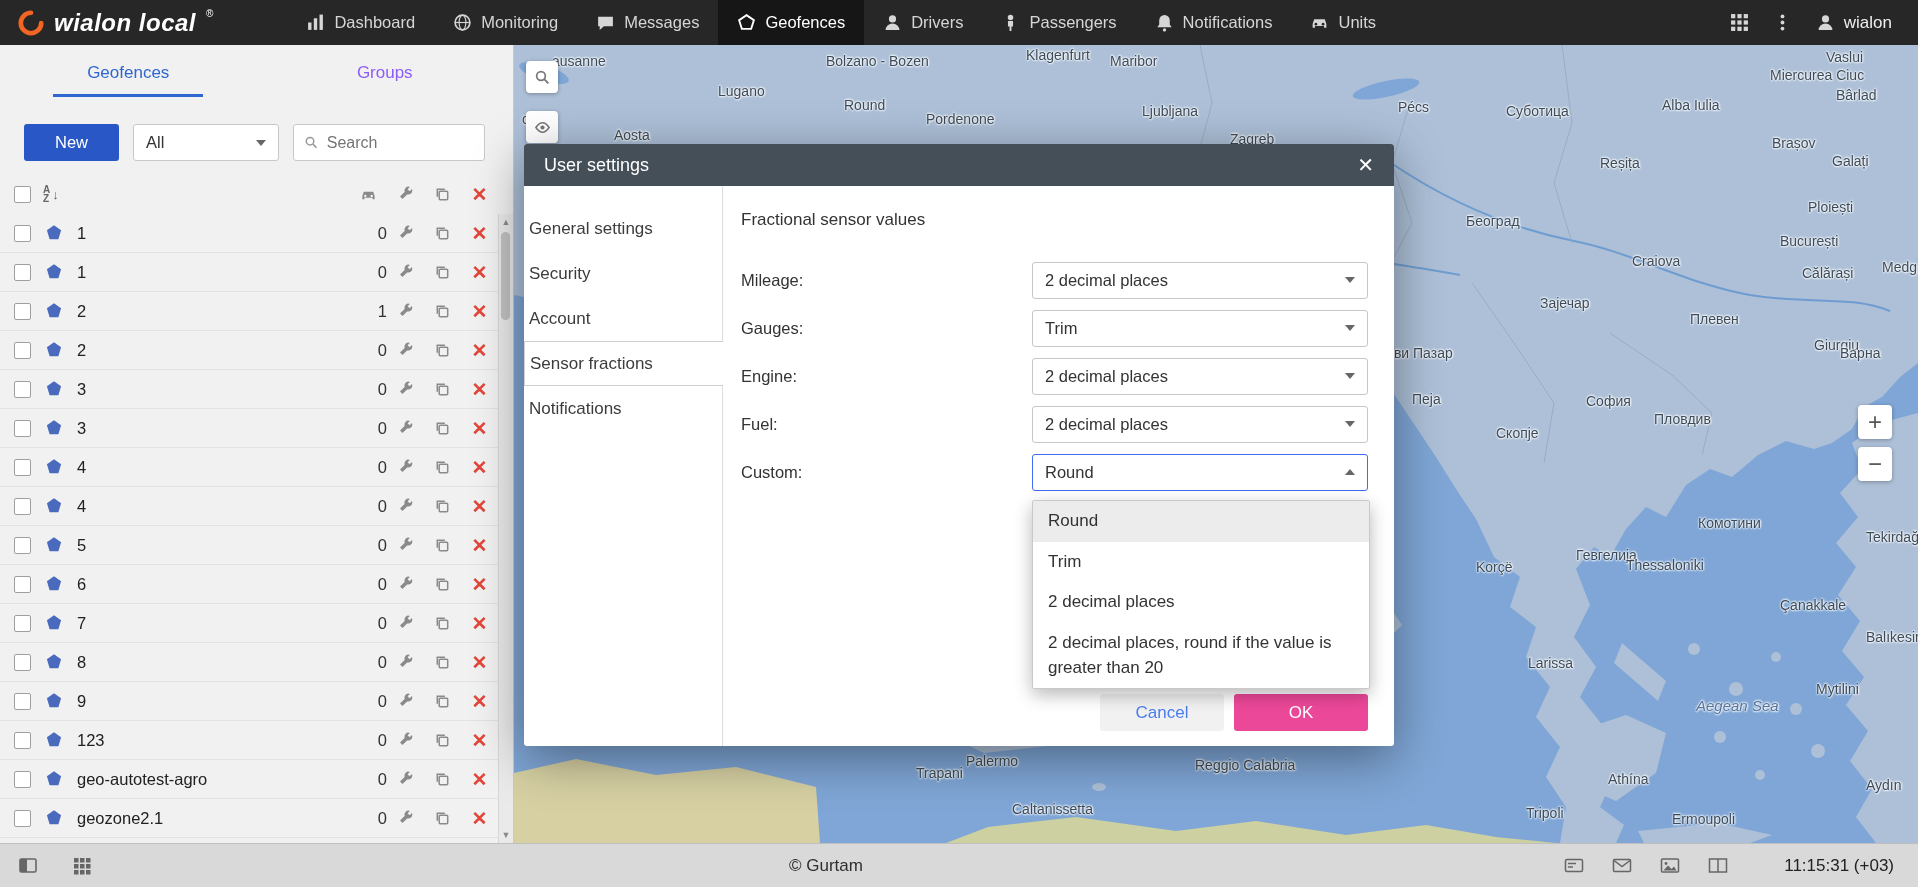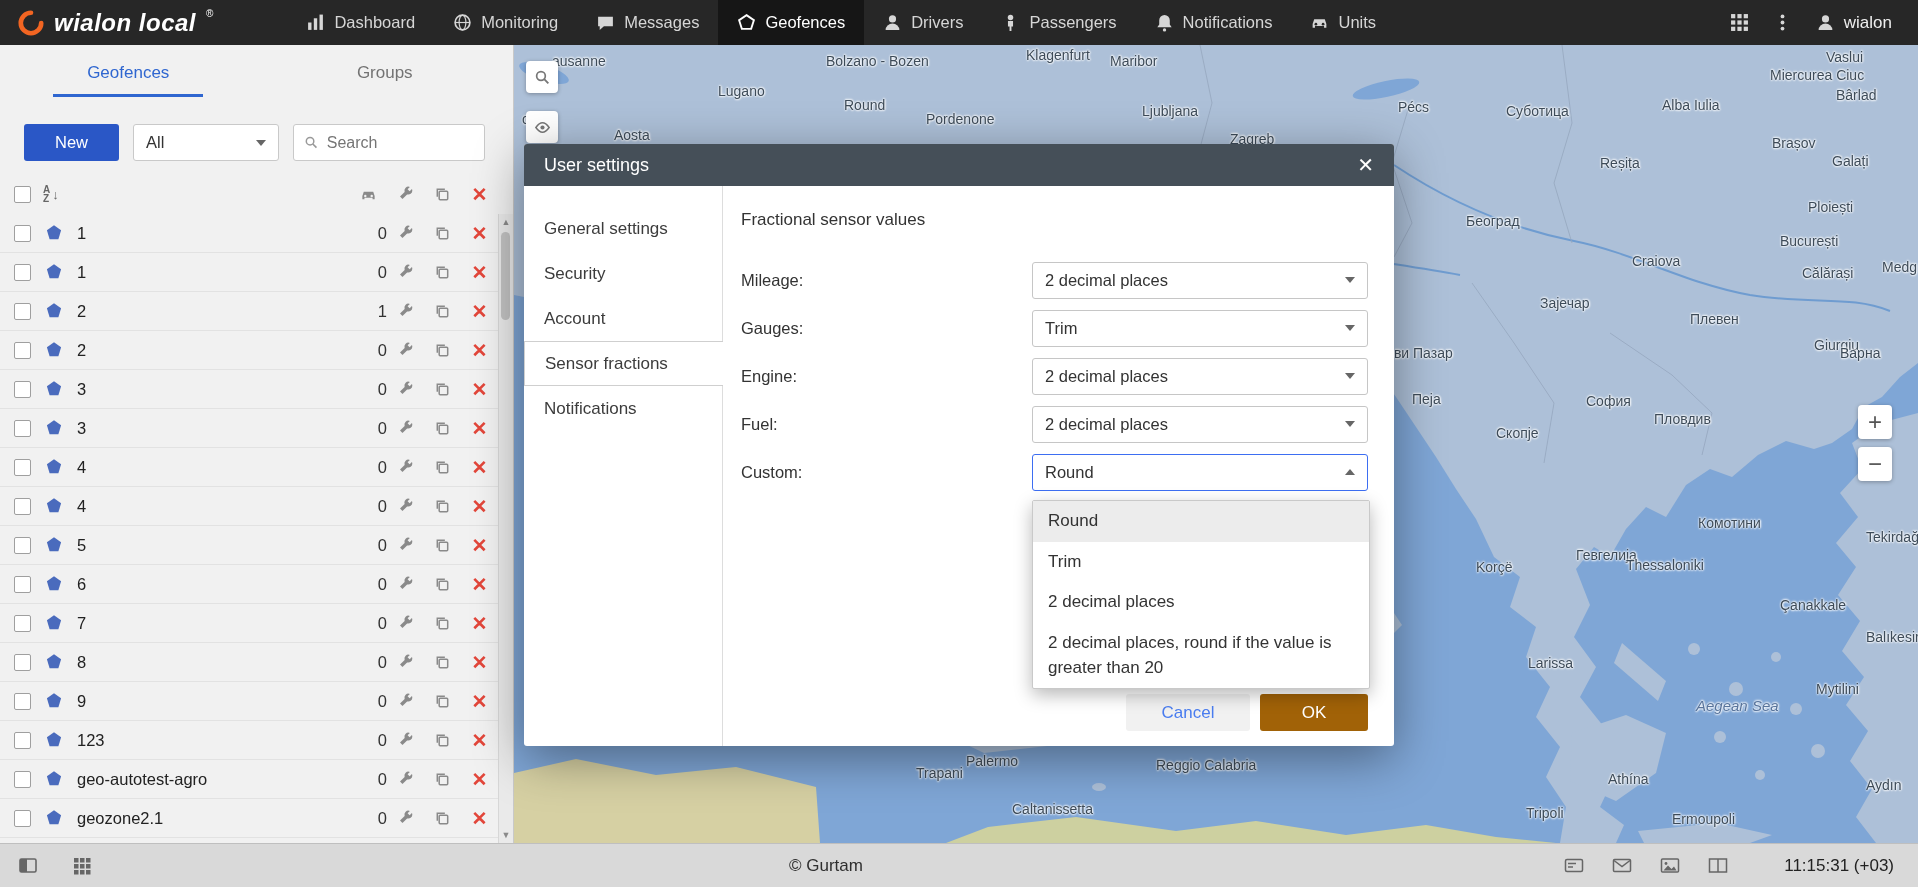--- a/index.html
+++ b/index.html
@@ -17,21 +17,21 @@
   .topnav-item.active { background:#161616; color:#fff; }
   .topnav-item svg, .topbar-right svg { width:19px; height:19px; }
   .topbar-right { margin-left:auto; display:flex; align-items:center; gap:24px; padding-right:26px; }
   .user-chip { display:flex; align-items:center; gap:9px; cursor:pointer; }
   .user-label { font-size:17px; color:#eee; }
   .icon-btn { background:none; border:none; color:#d6d6d6; cursor:pointer; padding:0; }
 
   
   .sidebar { position:absolute; top:45px; left:0; width:514px; bottom:44px; background:#f1f1f1; border-right:1px solid #c9c9c9; z-index:20; }
   .side-tabs { display:flex; height:57px; }
-  .side-tab { flex:1; display:flex; align-items:flex-start; justify-content:center; padding-top:18px; font-size:17px; color:#737373; cursor:pointer; }
+  .side-tab { flex:1; display:flex; align-items:flex-start; justify-content:center; padding-top:18px; font-size:17px; color:#8b5cf6; cursor:pointer; }
   .tab-inner { padding:0 34px 11px; }
   .side-tab.active { color:#2f66d0; }
   .side-tab.active .tab-inner { border-bottom:3px solid #2f66d0; }
   .side-controls { position:absolute; top:79px; left:24px; right:28px; height:37px; display:flex; gap:14px; }
   .btn-new { width:95px; background:#2a57c6; color:#fff; font-size:16.5px; border:none; border-radius:3px; cursor:pointer; font-family:inherit; }
   .filter-select { width:146px; background:#fff; border:1px solid #c9c9c9; border-radius:3px; display:flex; align-items:center; justify-content:space-between; padding:0 12px; font-size:16.5px; color:#333; cursor:pointer; }
   .search-box { flex:1; background:#fff; border:1px solid #c9c9c9; border-radius:3px; display:flex; align-items:center; padding:0 10px; gap:8px; }
   .search-box input { border:none; outline:none; width:100%; font-size:16px; color:#333; font-family:inherit; background:transparent; }
   .search-box svg, .map-btn svg { width:17px; height:17px; }
   .chev { width:0; height:0; border-left:5.5px solid transparent; border-right:5.5px solid transparent; border-top:6.5px solid #666; }
@@ -74,38 +74,38 @@
               box-shadow:0 1px 4px rgba(0,0,0,.3); font-size:24px; color:#555; cursor:pointer; line-height:30px; text-align:center; font-family:inherit; }
   .zoom-in { top:360px; } .zoom-out { top:402px; }
 
   
   .modal { position:absolute; left:524px; top:144px; width:870px; height:602px; background:#fff; border-radius:3px;
            box-shadow:0 12px 50px rgba(0,0,0,.4); z-index:40; }
   .modal-header { height:42px; background:#454f58; color:#fff; display:flex; align-items:center; padding:0 20px; border-radius:3px 3px 0 0; }
   .modal-title { font-size:18px; }
   .modal-close { margin-left:auto; color:#fff; font-size:20px; cursor:pointer; background:none; border:none; font-family:inherit; }
   .modal-nav { position:absolute; top:42px; left:0; width:199px; bottom:0; border-right:1px solid #ddd; padding-top:20px; }
-  .m-nav-item { height:45px; line-height:45px; padding-left:20px; font-size:17px; color:#3c3c3c; cursor:pointer; }
+  .m-nav-item { height:45px; line-height:45px; padding-left:5px; font-size:17px; color:#3c3c3c; cursor:pointer; }
   .m-nav-item.active { background:#fff; border:1px solid #cfcfcf; border-right:none; margin-right:-1px; line-height:43px; position:relative; z-index:2; }
   .modal-content { position:absolute; top:42px; left:199px; right:0; bottom:0; padding:24px 26px 0 18px; }
   .section-title { font-size:17px; color:#333; margin-bottom:26px; }
   .field { display:flex; align-items:center; height:48px; }
   .field-label { font-size:16.5px; color:#333; }
   .select { margin-left:auto; width:336px; height:37px; border:1px solid #c6c6c6; border-radius:3px; background:#fff;
             display:flex; align-items:center; padding:0 12px; font-size:16.5px; color:#333; cursor:pointer; }
   .select .chev { margin-left:auto; }
   .field.open .select { border-color:#3d6ef2; }
   .field.open .chev { border-top:none; border-bottom:6.5px solid #666; }
   .dropdown { position:absolute; left:508px; top:356px; width:338px; background:#fff; border:1px solid #c9c9c9;
               box-shadow:0 6px 18px rgba(0,0,0,.28); z-index:5; border-radius:2px; }
   .option { padding:8px 15px; font-size:17px; color:#333; line-height:1.45; cursor:pointer; }
   .option.selected { background:#ececec; }
   .modal-footer { position:absolute; right:26px; bottom:15px; display:flex; gap:10px; }
   .btn-cancel { width:124px; height:37px; background:#f1f1f1; color:#4a7df0; border:none; border-radius:3px; font-size:17px; cursor:pointer; font-family:inherit; }
-  .btn-ok { width:108px; height:37px; background:#a16207; color:#fff; border:none; border-radius:3px; font-size:17px; cursor:pointer; font-family:inherit; }
+  .btn-ok { width:134px; height:37px; background:#ec4899; color:#fff; border:none; border-radius:3px; font-size:17px; cursor:pointer; font-family:inherit; }
 
   
   .statusbar { position:absolute; bottom:0; left:0; width:100%; height:44px; background:#d9d9d9; border-top:1px solid #bfbfbf;
                z-index:25; display:flex; align-items:center; }
   .sb-left { display:flex; gap:34px; margin-left:18px; color:#666; }
   .sb-left svg, .sb-right svg { width:20px; height:20px; cursor:pointer; }
   .sb-copy { position:absolute; left:826px; transform:translateX(-50%); font-size:17px; color:#2f2f2f; }
   .sb-right { margin-left:auto; display:flex; align-items:center; gap:28px; margin-right:24px; color:#666; }
   .sb-time { font-size:17px; color:#222;margin-left:28px; }
 </style>
@@ -342,21 +342,21 @@
   <span class="map-label" style="left: 1094px; top: 726px;">Athína</span>
 
   <span class="map-label" style="left: 1352px; top: 732px;">Aydın</span>
 
   <span class="map-label" style="left: 1158px; top: 766px;">Ermoupoli</span>
 
   <span class="map-label" style="left: 402px; top: 720px;">Trapani</span>
 
   <span class="map-label" style="left: 452px; top: 708px;">Palermo</span>
 
-  <span class="map-label" style="left: 602px; top: 712px; padding-left: 40px;">Reggio Calabria</span>
+  <span class="map-label" style="left: 641px; top: 712px; padding-left: 40px;">Reggio Calabria</span>
 
   <span class="map-label" style="left: 498px; top: 756px;">Caltanissetta</span>
 
   <span class="map-label" style="left: 1012px; top: 760px;">Tripoli</span>
 </div>
 
   <button class="map-btn map-search">
     <svg viewBox="0 0 18 18">
         <circle cx="7.4" cy="7.4" r="4.6" fill="none" stroke="#777" stroke-width="1.8"></circle>
         <line x1="10.8" y1="10.8" x2="15.2" y2="15.2" stroke="#777" stroke-width="2"></line>

